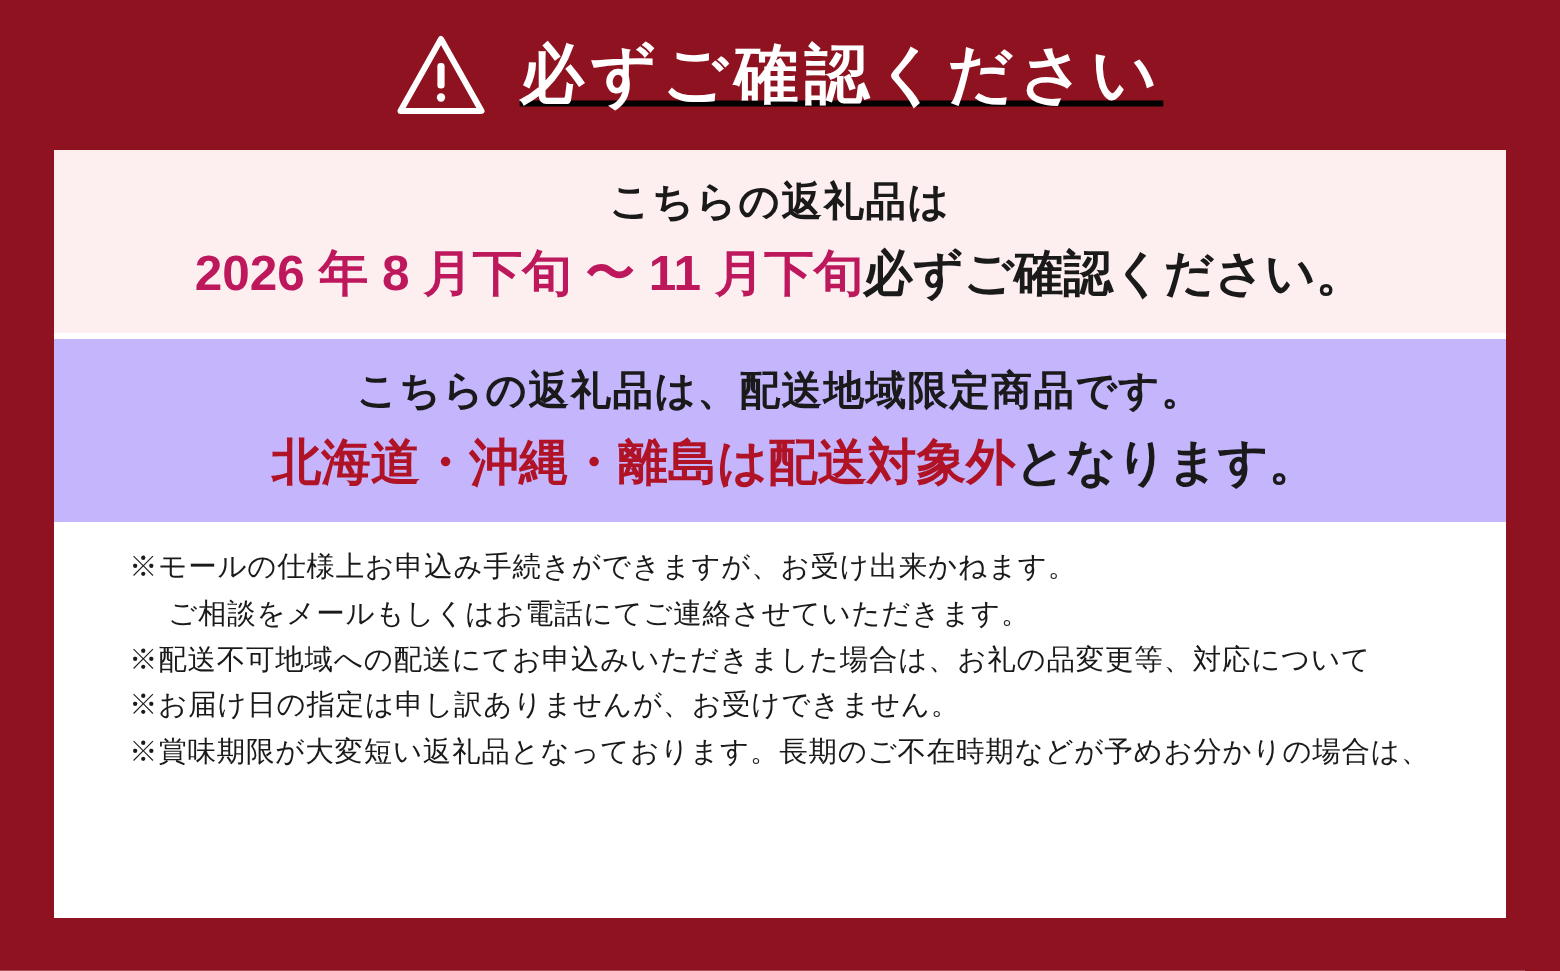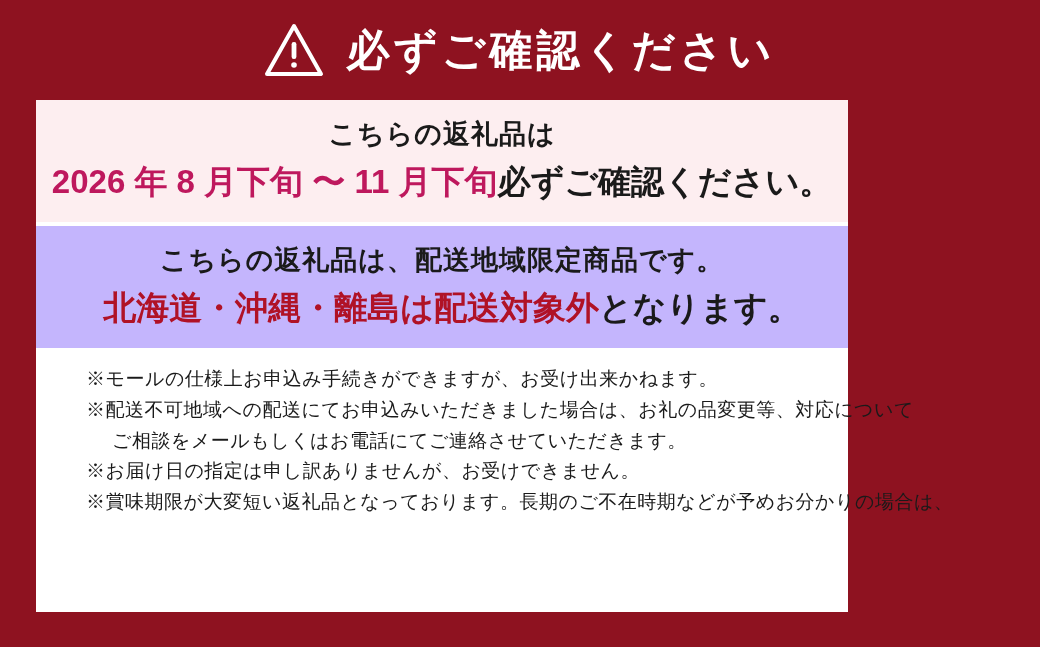--- a/index.html
+++ b/index.html
@@ -12,20 +12,21 @@
     background: #8e1220;
     font-family: "Liberation Sans", sans-serif;
     overflow: hidden;
   }
   .page {
     position: relative;
     width: 1040px;
     height: 647px;
     background: #8e1220;
     box-sizing: border-box;
+    text-decoration: underline;
   }
   .header {
     height: 100px;
     display: flex;
     align-items: center;
     justify-content: center;
     gap: 22px;
     color: #ffffff;
   }
   .warn-icon {
@@ -38,21 +39,21 @@
     font-weight: bold;
     letter-spacing: 4px;
     color: #ffffff;
     line-height: 1;
     white-space: nowrap;
   }
   .body-card {
     position: absolute;
     left: 36px;
     top: 100px;
-    width: 812px;
+    width: 968px;
     height: 512px;
     background: #ffffff;
     box-sizing: border-box;
   }
   .block-pink {
     background: #fdeef0;
     padding: 14px 0 16px 0;
     text-align: center;
   }
   .block-pink .line1 {
@@ -137,20 +138,20 @@
       <div class="line2"><span class="accent">2026 年 8 月下旬 〜 11 月下旬</span><span>必ずご確認ください。</span></div>
     </div>
 
     <div class="block-cream">
       <div class="line1">こちらの返礼品は、配送地域限定商品です。</div>
       <div class="line2"><span class="accent">北海道・沖縄・離島は配送対象外</span><span>となります。</span></div>
     </div>
 
     <div class="notes">
       <div class="note">※モールの仕様上お申込み手続きができますが、お受け出来かねます。</div>
+      <div class="note indent">ご相談をメールもしくはお電話にてご連絡させていただきます。</div>
       <div class="note">※配送不可地域への配送にてお申込みいただきました場合は、お礼の品変更等、対応について</div>
-      <div class="note indent">ご相談をメールもしくはお電話にてご連絡させていただきます。</div>
       <div class="note">※お届け日の指定は申し訳ありませんが、お受けできません。</div>
       <div class="note">※賞味期限が大変短い返礼品となっております。長期のご不在時期などが予めお分かりの場合は、</div>
     </div>
 
   </div>
 </div>
 
 </body></html>

